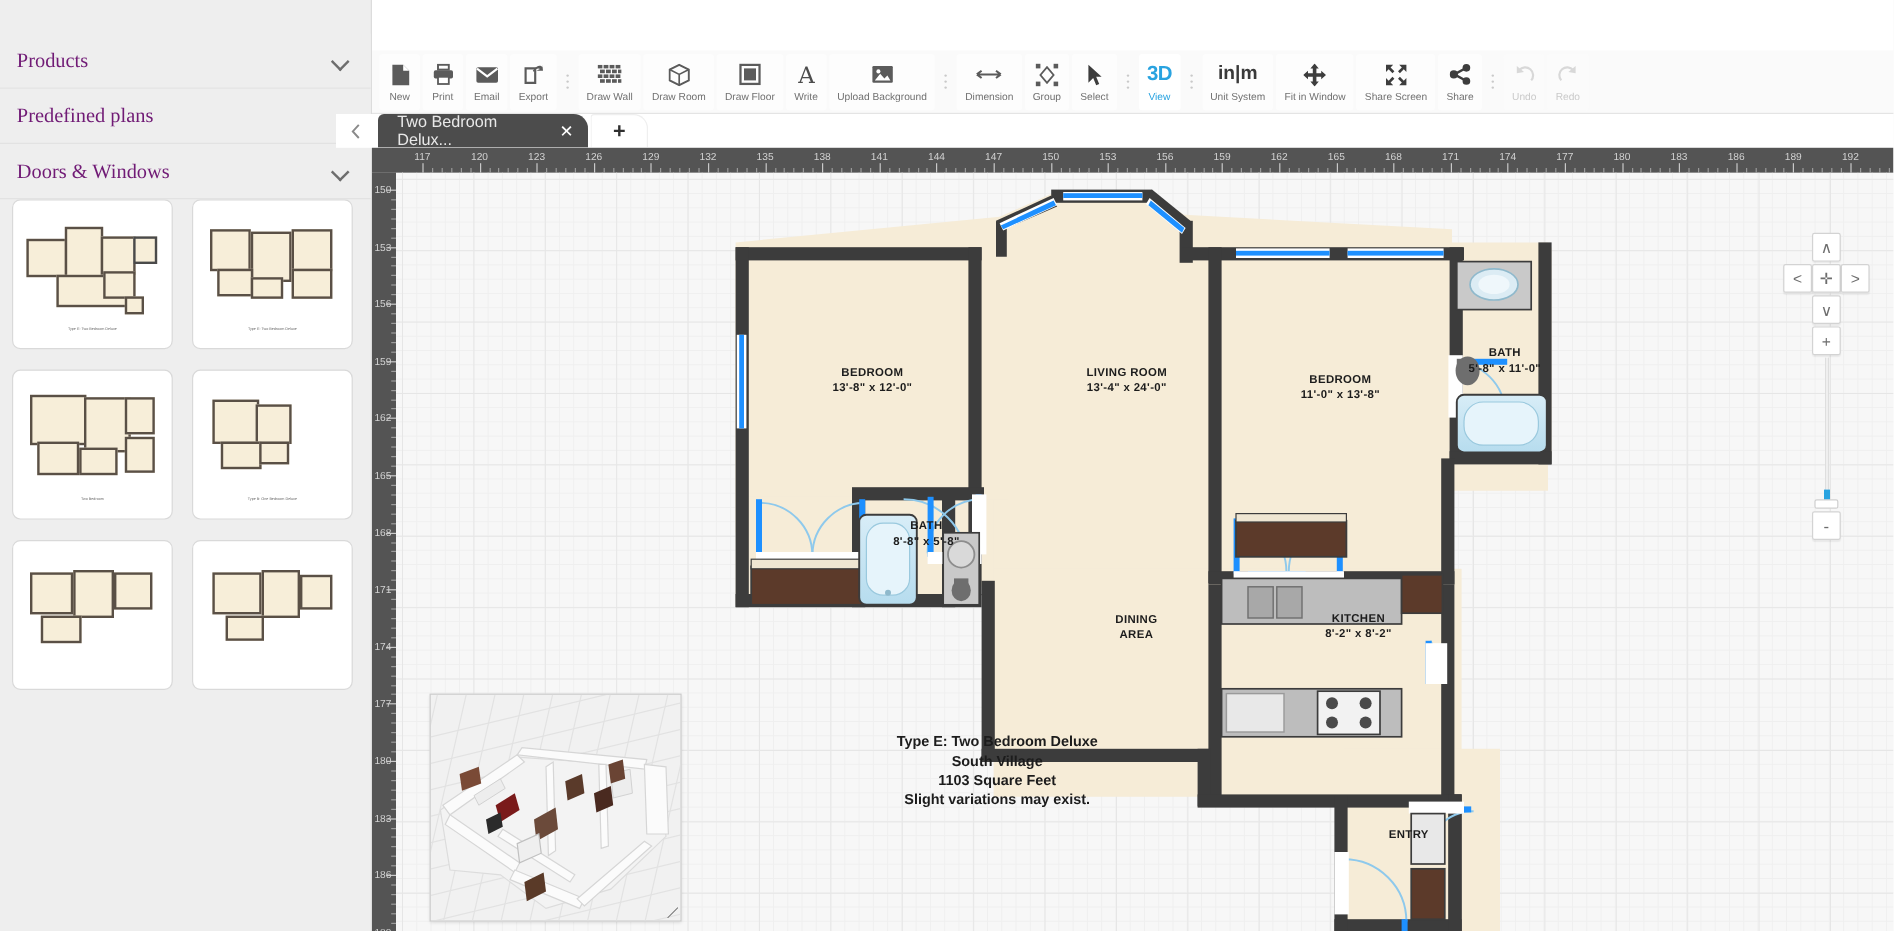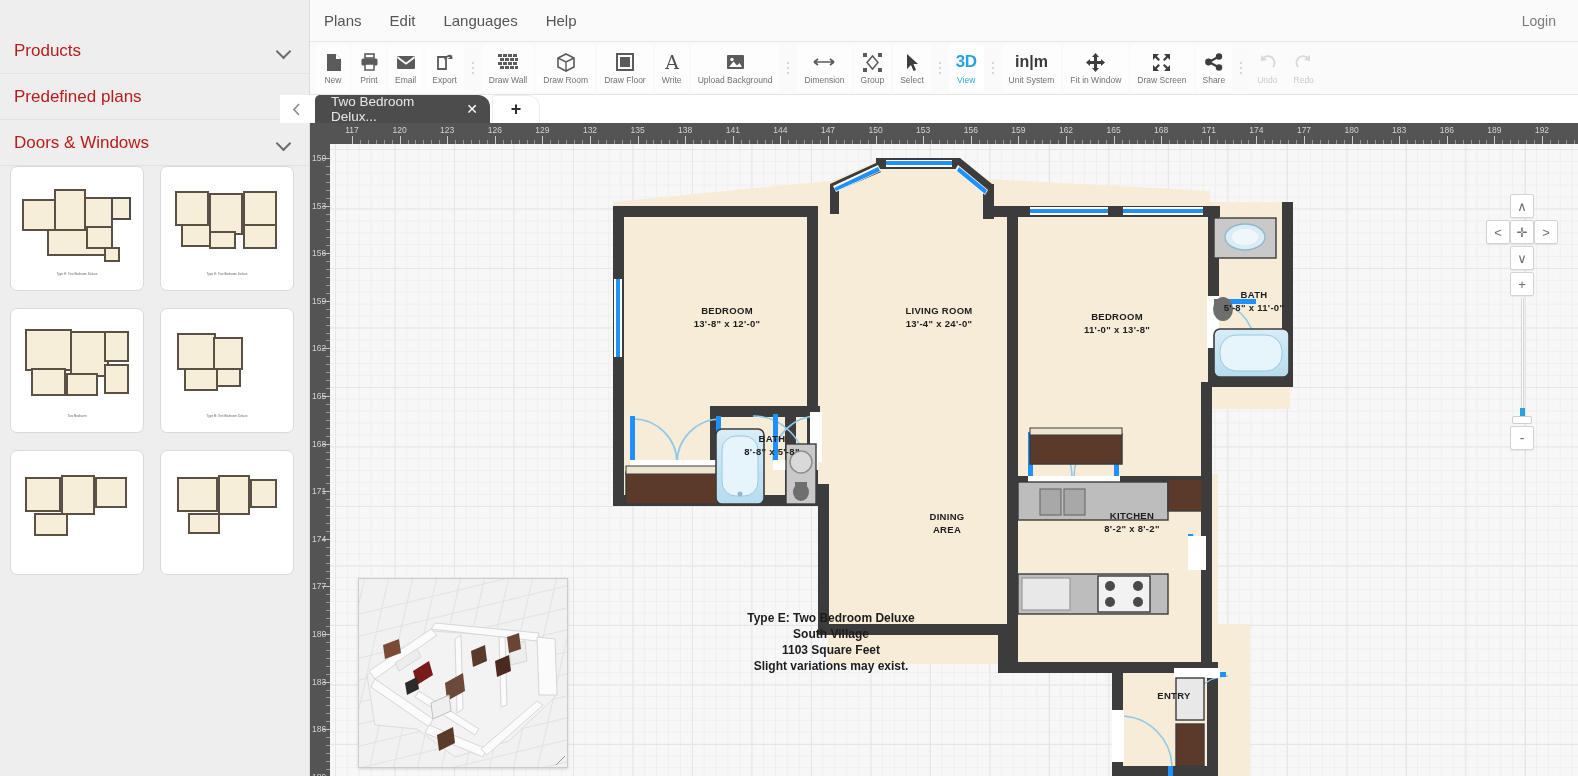--- a/index.html
+++ b/index.html
@@ -32,21 +32,21 @@
     text-shadow: 1px 0 0 rgba(230,150,60,0.35);
   }
   .accordion-wrap { margin-top:28px; }
   .accordion-item {
     height:46px; display:flex; align-items:center; justify-content:space-between;
     padding:0 18px 0 14px;
     border-bottom:1px solid #e2e2e2;
     background:#eeeeee;
     cursor:pointer;
   }
-  .accordion-item .label { font-size:17px; color:#b91c1c; }
+  .accordion-item .label { font-size:17px; color:#701a75;font-family:Liberation Serif, serif; }
   .chev {
     width:14px; height:9px; position:relative;
   }
   .chev:before {
     content:""; position:absolute; left:1px; top:0;
     width:9px; height:9px;
     border-right:2px solid #6d6d6d; border-bottom:2px solid #6d6d6d;
     transform:rotate(45deg);
   }
   #search-row { padding:10px 12px 8px 12px; }
@@ -361,27 +361,20 @@
           <div class="mini-room" style="left:42%;top:14%;width:28%;height:38%;"></div>
           <div class="mini-room" style="left:70%;top:18%;width:24%;height:28%;"></div>
           <div class="mini-room" style="left:16%;top:50%;width:28%;height:20%;"></div>
           <div class="mini-cap"></div>
         </div>
       </div>
     </div>
 
   </div>
 
-  <div id="menubar">
-    <div class="menu-item">Plans</div>
-    <div class="menu-item">Edit</div>
-    <div class="menu-item">Languages</div>
-    <div class="menu-item">Help</div>
-    <div id="login-link">Login</div>
-  </div>
 
   <div id="toolbar">
 
     <div class="tool">
       <span class="ticon">
         <svg width="17" height="19" viewBox="0 0 17 19">
             <path d="M2 1h9l5 5v12H2z" fill="#5b5b5b"></path>
             <path d="M11 1v5h5z" fill="#fff"></path>
           </svg>
       </span>
@@ -549,21 +542,21 @@
           </svg>
       </span>
       <span class="tlabel">Fit in Window</span>
     </div>
     <div class="tool">
       <span class="ticon">
         <svg width="19" height="19" viewBox="0 0 19 19">
             <path d="M1 1 L7 1 L4.8 3.2 L8 6.4 L6.4 8 L3.2 4.8 L1 7z M18 1 L18 7 L15.8 4.8 L12.6 8 L11 6.4 L14.2 3.2 L12 1z M1 18 L1 12 L3.2 14.2 L6.4 11 L8 12.6 L4.8 15.8 L7 18z M18 18 L12 18 L14.2 15.8 L11 12.6 L12.6 11 L15.8 14.2 L18 12z" fill="#3d3d3d"></path>
           </svg>
       </span>
-      <span class="tlabel">Draw Screen</span>
+      <span class="tlabel">Share Screen</span>
     </div>
     <div class="tool">
       <span class="ticon">
         <svg width="18" height="18" viewBox="0 0 18 18">
             <circle cx="14" cy="3.5" r="3.2" fill="#3d3d3d"></circle>
             <circle cx="14" cy="14.5" r="3.2" fill="#3d3d3d"></circle>
             <circle cx="3.5" cy="9" r="3.4" fill="#3d3d3d"></circle>
             <path d="M4 9 L14 3.5 M4 9 L14 14.5" stroke="#3d3d3d" stroke-width="2"></path>
           </svg>
       </span>

